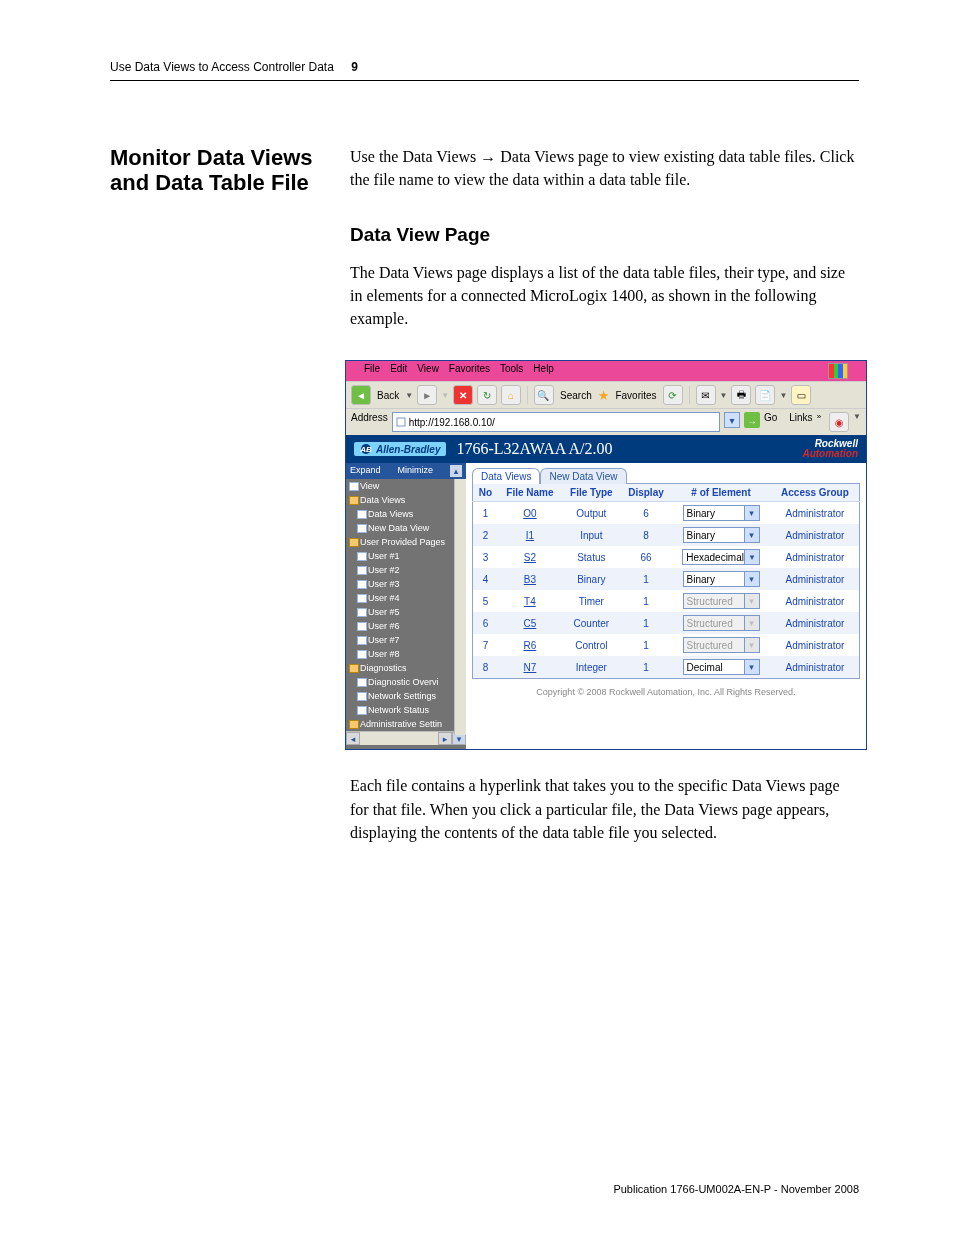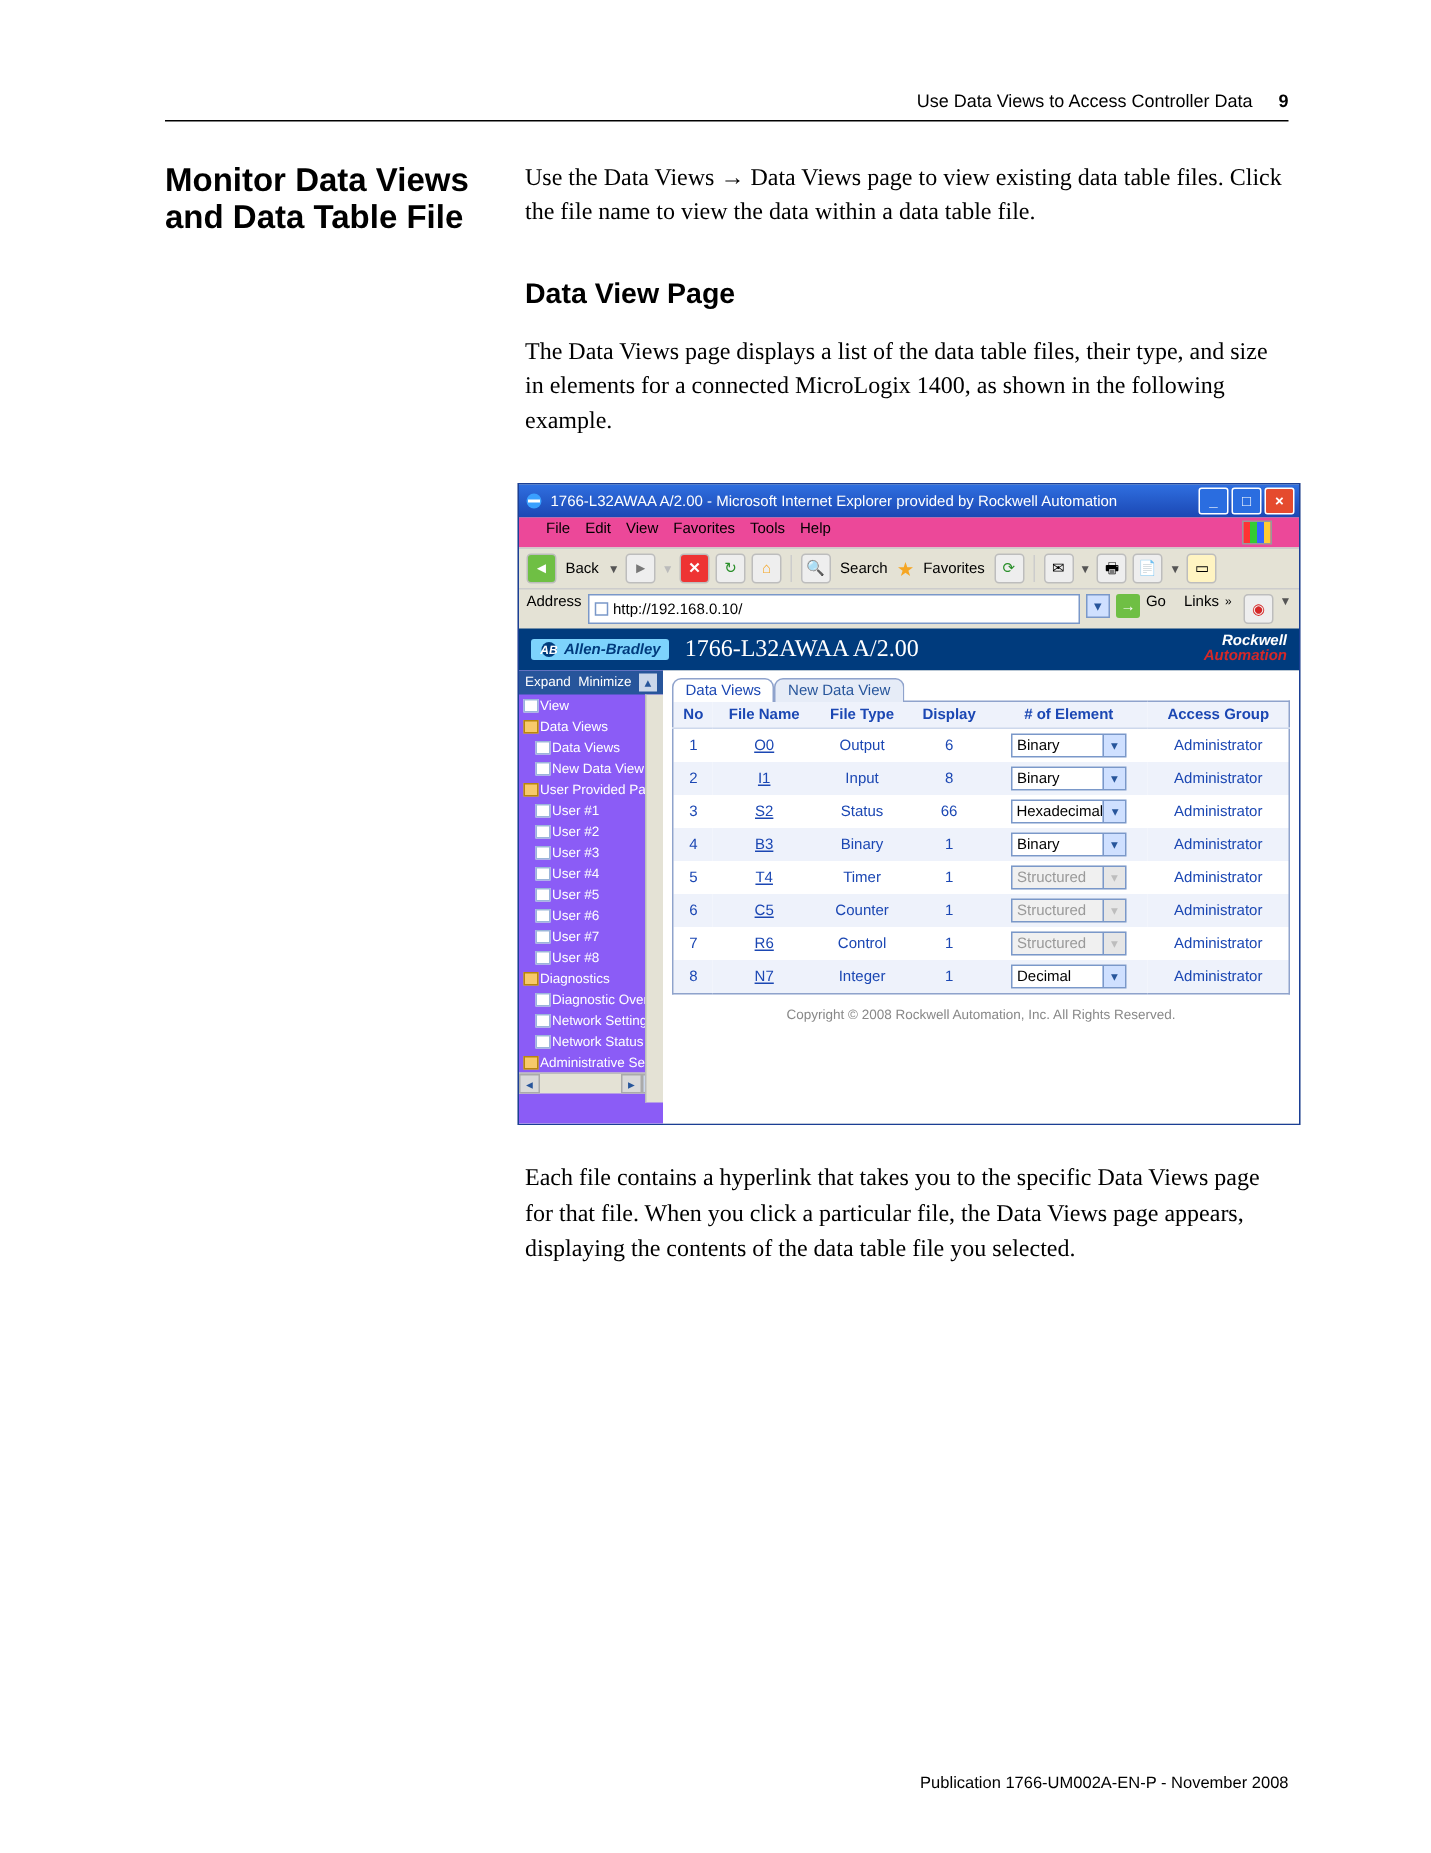--- a/index.html
+++ b/index.html
@@ -13,24 +13,23 @@
   .page {
     position: relative;
     width: 954px;
     height: 1235px;
     box-sizing: border-box;
     padding: 60px 95px 40px 110px;
   }
   .runhead {
     font-family: Arial, Helvetica, sans-serif;
     font-size: 12px;
-    text-align: right;
     border-bottom: 1px solid #000;
     padding-bottom: 6px;
-    margin-bottom: 26px;
+    margin-bottom: 64px;
   }
   .runhead .chnum { font-weight: 700; margin-left: 14px; }
   .two-col {
     display: flex;
     gap: 25px;
     margin-bottom: 30px;
   }
   .leftcol {
     width: 215px;
     font-family: Arial, Helvetica, sans-serif;
@@ -129,22 +128,22 @@
     font-style: italic;
   }
   .brand-title {
     flex: 1; text-align: left; font-size: 16px; margin-left: 10px;
     font-family: Georgia, serif;
   }
   .brand-right { text-align:right; font-weight:700; font-style:italic; line-height:1; }
   .brand-right .auto { color:#d62828; }
   .ie-body { display:flex; background:#fff; }
   .ie-side {
-    width: 96px; background: #8b5cf6; color:#fff;
-    font-size: 9px; padding-bottom: 20px;
+    width: 120px; background: #737373; color:#fff;
+    font-size: 9px; padding-bottom: 4px;
     position: relative;
   }
   .side-top {
     background:#27559b; display:flex; justify-content:space-between;
     padding: 2px 4px; font-size:9px;
   }
   .side-top .scrup {
     width:12px; height:12px; background:#cbd7ea; color:#27559b;
     display:inline-flex; align-items:center; justify-content:center;
   }
@@ -223,33 +222,20 @@
     <div class="leftcol">Monitor Data Views and Data Table File</div>
     <div class="rightcol">
       <div>Use the Data Views → Data Views page to view existing data table files. Click the file name to view the data within a data table file.</div>
       <div class="subhead">Data View Page</div>
       <div>The Data Views page displays a list of the data table files, their type, and size in elements for a connected MicroLogix 1400, as shown in the following example.</div>
     </div>
   </div>
 
   <div class="figwrap">
     <div class="ie-window">
-      <div class="titlebar">
-        <span class="ie-icon">
-          <svg width="12" height="12" viewBox="0 0 12 12">
-              <circle cx="6" cy="6" r="5" fill="#3aa0ff"></circle>
-              <path d="M2 6h8" stroke="#fff" stroke-width="2"></path>
-            </svg>
-        </span>
-        <span>1766-L32AWAA A/2.00 - Microsoft Internet Explorer provided by Rockwell Automation</span>
-        <span class="spacer"></span>
-        <span class="winbtn winmin">_</span>
-        <span class="winbtn winmax">□</span>
-        <span class="winbtn winclose">×</span>
-      </div>
 
       <div class="menubar">
         <span>File</span>
         <span>Edit</span>
         <span>View</span>
         <span>Favorites</span>
         <span>Tools</span>
         <span>Help</span>
         <span class="flag"></span>
       </div>

